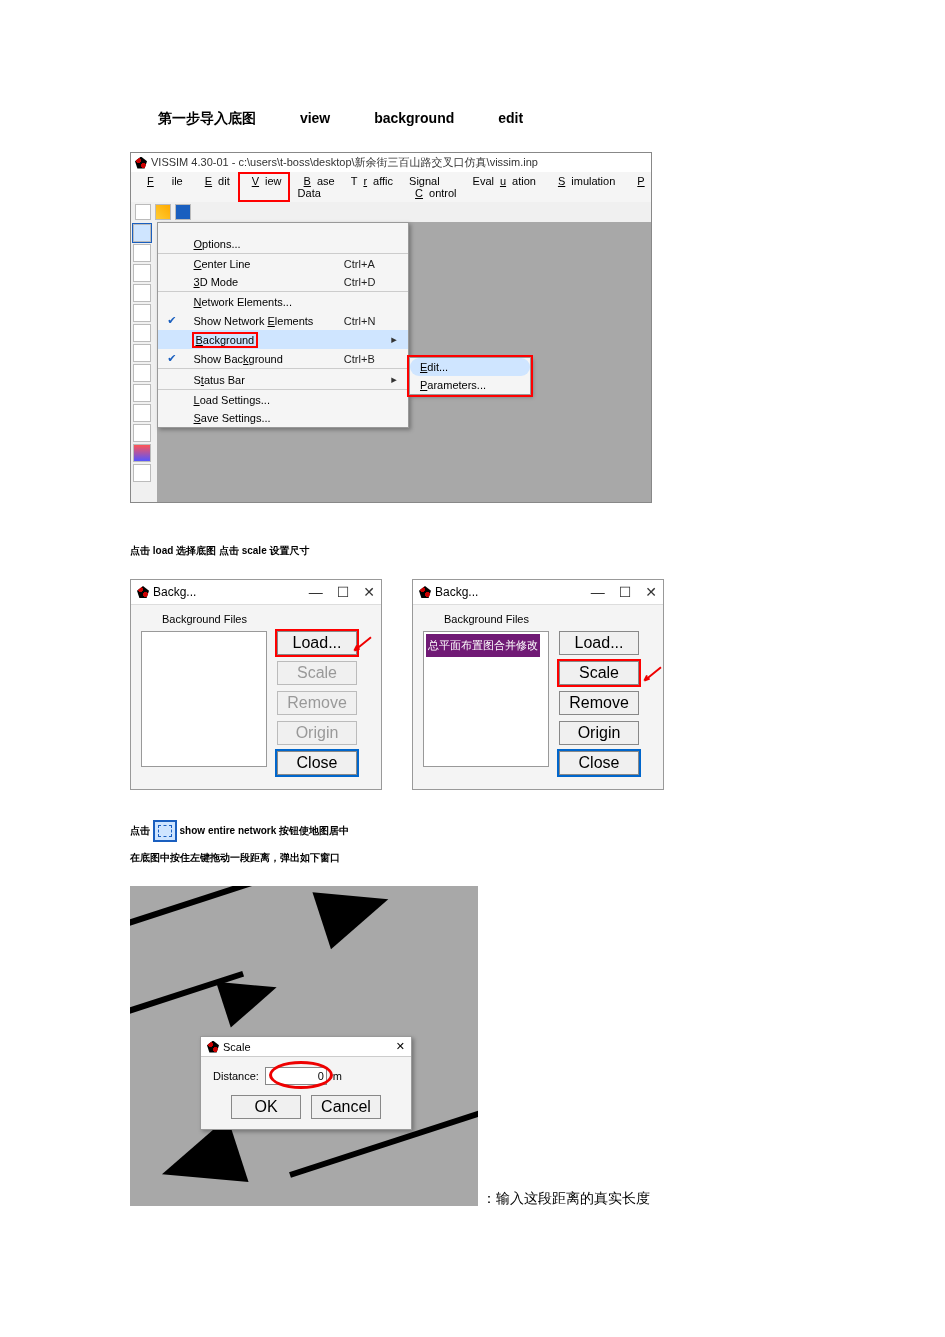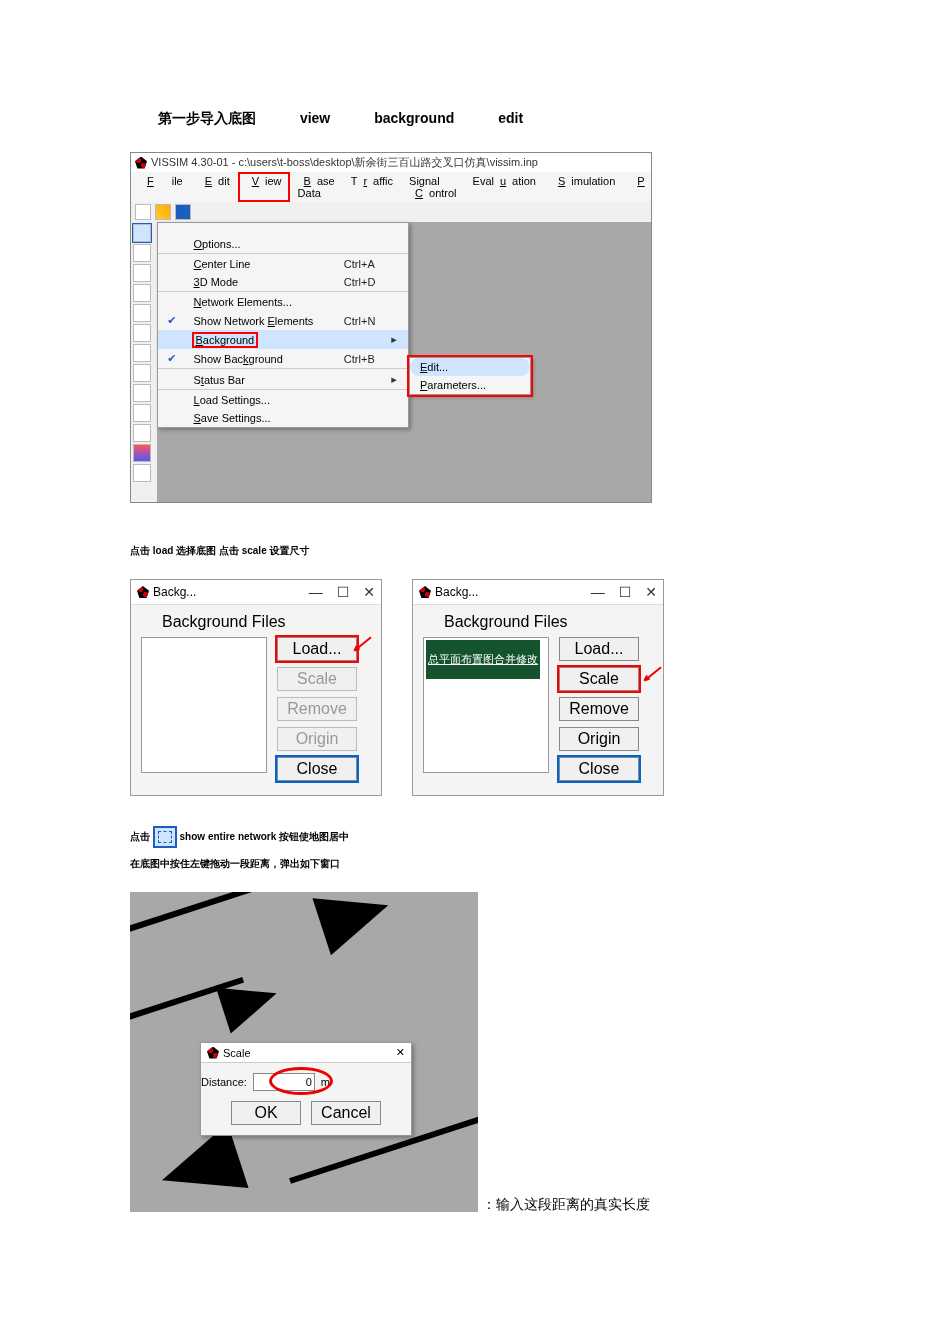--- a/index.html
+++ b/index.html
@@ -143,31 +143,31 @@
     font-size: 12px;
     border-bottom: 1px solid #ddd;
   }
   .dlg-title .left { display: flex; align-items: center; gap: 4px; }
   .winctl { display: flex; gap: 14px; font-size: 14px; color: #333; }
   .winctl span { cursor: default; }
   .dlg-body {
     padding: 8px 10px 14px;
     background: #f4f4f4;
   }
-  .dlg-label { font-size: 16px; margin-bottom: 6px; padding-left: 21px; }
+  .dlg-label { font-size: 11px; margin-bottom: 6px; padding-left: 21px; }
   .dlg-row { display: flex; gap: 10px; }
   .listbox {
     width: 120px; height: 130px;
     background: #fff; border: 1px solid #999;
     font-size: 11px; padding: 2px;
     overflow: hidden;
   }
   .listbox .sel {
-    background: #14532d; color: #fff; padding: 12px 2px;
-    display: inline-block; white-space: nowrap; text-decoration: underline;
+    background: #701a75; color: #fff; padding: 4px 2px;
+    display: inline-block; white-space: nowrap;
   }
   .btncol { display: flex; flex-direction: column; gap: 6px; }
   .btn {
     width: 78px; height: 22px;
     background: #f0f0f0;
     border: 1px solid #888;
     font-size: 16px;
     display: flex; align-items: center; justify-content: center;
   }
   .btn.disabled { color: #999; border-color: #bbb; }
@@ -219,21 +219,21 @@
     width: 210px;
     background: #f4f4f4;
     border: 1px solid #999;
     font-size: 11px;
     box-shadow: 2px 2px 4px rgba(0,0,0,.3);
   }
   .scale-dlg .titlebar {
     display: flex; justify-content: space-between; align-items: center;
     padding: 3px 6px; background: #fff; border-bottom: 1px solid #ccc;
   }
-  .scale-dlg .body { padding: 10px 0; }
+  .scale-dlg .body { padding: 10px 12px; }
   .scale-dlg .row { display: flex; align-items: center; gap: 6px; margin-bottom: 10px; }
   .scale-dlg input {
     width: 56px; height: 16px; font-size: 11px;
     border: 1px solid #888; text-align: right; padding: 0 2px;
   }
   .red-circ {
     position: absolute;
     border: 3px solid #e00;
     border-radius: 50%;
     pointer-events: none;

